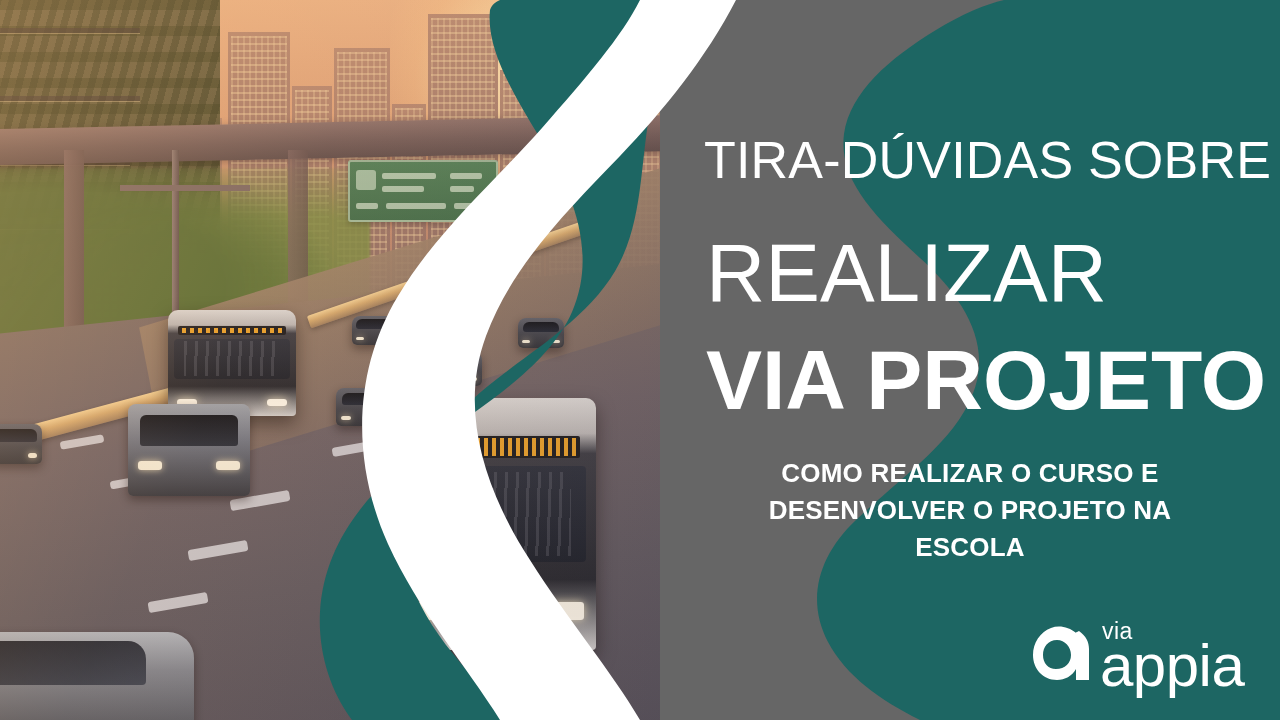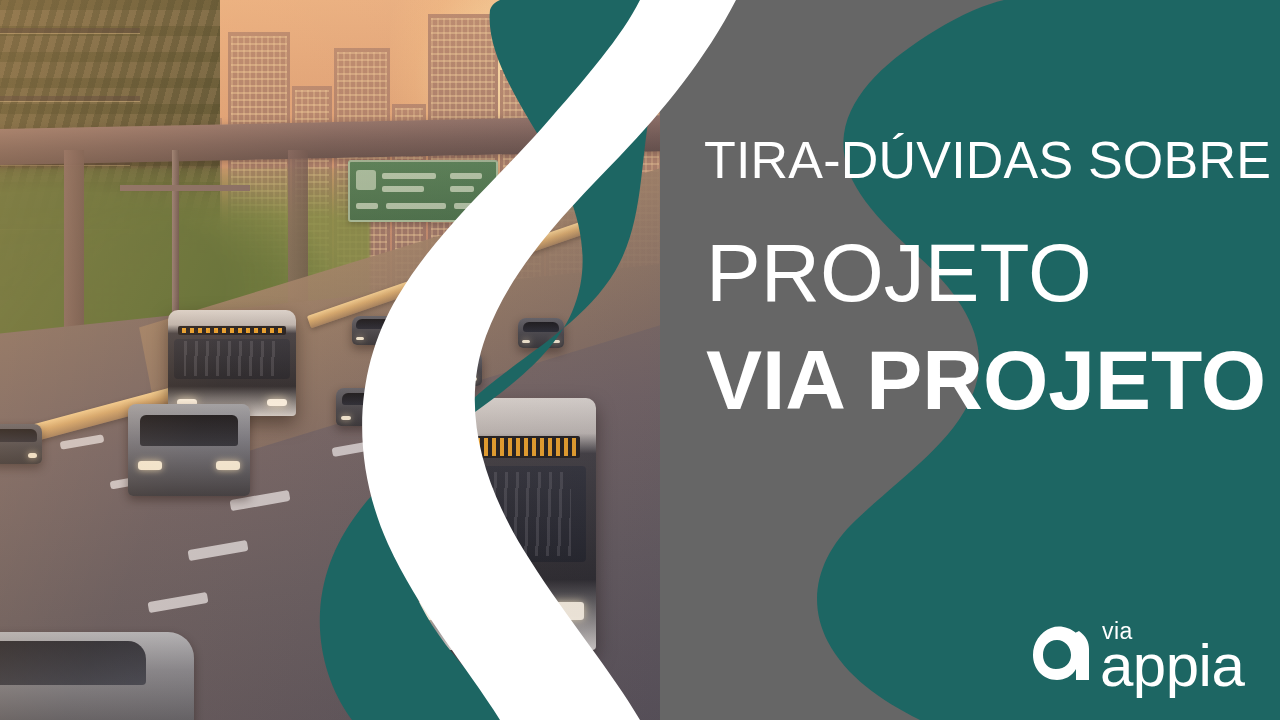--- a/index.html
+++ b/index.html
@@ -406,22 +406,23 @@
              L 418 720
              C 382 664, 338 606, 314 540
              C 282 452, 292 362, 346 288
              C 390 228, 452 180, 500 126
              C 544 76, 576 34, 592 0
              Z" opacity="0"></path>
   </svg>
 
   <div class="copy">
     <div class="kicker">TIRA-DÚVIDAS SOBRE O</div>
-    <div class="title1">PROJETO</div>
+    <div class="title1">REALIZAR</div>
     <div class="title2">VIA PROJETO</div>
+    <div class="subtitle">COMO REALIZAR O CURSO E DESENVOLVER O PROJETO NA ESCOLA</div>
   </div>
 
   <div class="logo">
     <svg class="logo-mark" viewBox="0 0 62 58">
       <path fill="#FFFFFF" d="M 44 9 C 37 3, 27 1, 19 4 C 8 8, 1 19, 1 31 C 1 45, 11 56, 25 56 C 33 56, 40 52, 44 45 L 44 56 L 55 56 L 55 23 C 55 17, 52 12, 47 8 L 44 9 Z M 24 45 C 16 45, 11 39, 11 31 C 11 23, 16 16, 25 16 C 33 16, 39 23, 39 31 C 39 39, 33 45, 24 45 Z"></path>
       <path fill="#FFFFFF" d="M 47 7 C 54 12, 57 18, 57 25 L 57 56 L 47 56 L 47 24 C 47 18, 45 13, 41 10 Z"></path>
     </svg>
     <div class="logo-words">
       <div class="logo-via">via</div>
       <div class="logo-appia">appia</div>

